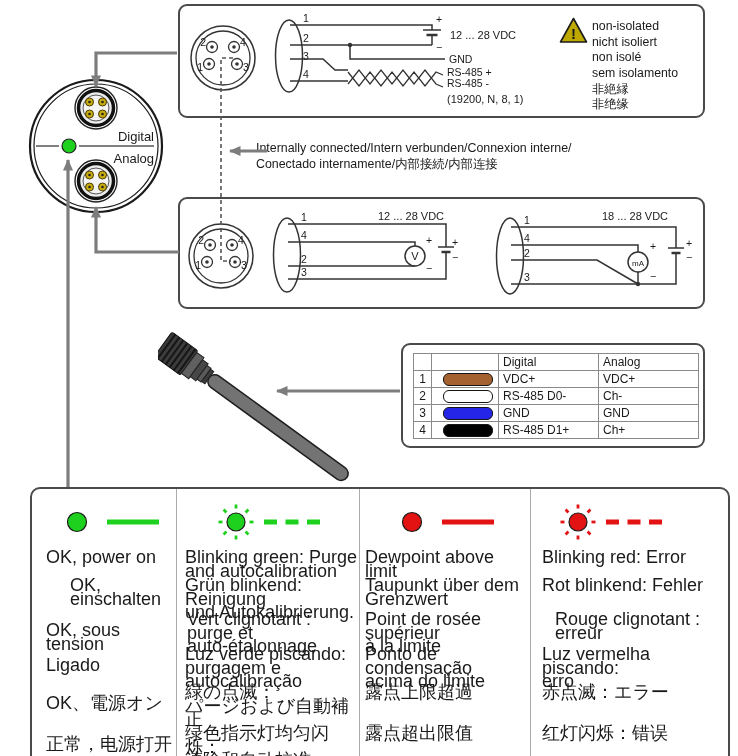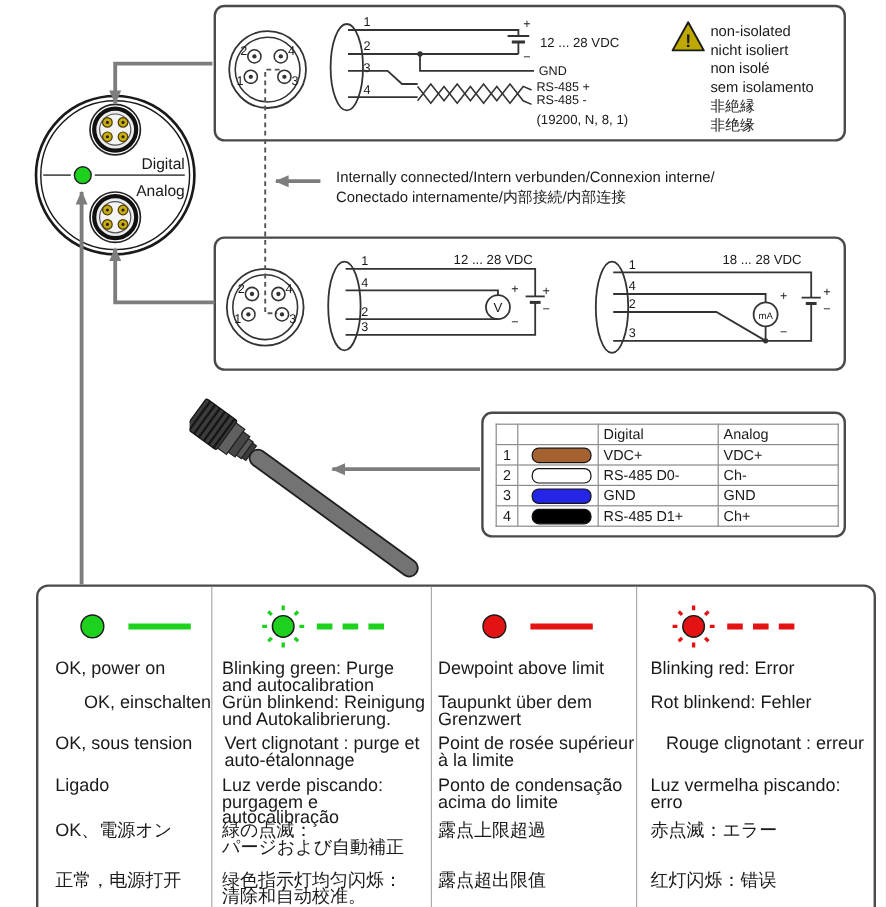--- a/index.html
+++ b/index.html
@@ -8,35 +8,35 @@
   .panel{position:absolute;background:#fff;border:2px solid #4a4a4a;border-radius:9px;box-sizing:border-box;}
   .abs{position:absolute;}
   svg{display:block;}
   svg text{fill:#1a1a1a;font-family:"Liberation Sans","DejaVu Sans",sans-serif;}
   .t10{font-size:10.5px;}
   .t11{font-size:11px;}
   .t12{font-size:12.3px;}
   .wire{stroke:#333;stroke-width:1.5;fill:none;}
   .thin{stroke:#333;stroke-width:1.3;fill:none;}
   #overlay{position:absolute;left:0;top:0;z-index:6;pointer-events:none;}
-  #internal-note{position:absolute;left:280px;top:141px;width:450px;font-size:12.4px;line-height:15.5px;white-space:pre-line;z-index:2;}
+  #internal-note{position:absolute;left:256px;top:141px;width:450px;font-size:12.4px;line-height:15.5px;white-space:pre-line;z-index:2;}
   
   .pin-table{border-collapse:collapse;font-size:12px;}
   .pin-table td,.pin-table th{border:1px solid #8a8a8a;height:17px;padding:0 2px 0 4px;font-weight:normal;text-align:left;box-sizing:border-box;}
   .pin-table .c-num{width:18px;text-align:center;padding:0;}
   .pin-table .c-col{width:67px;}
   .pin-table .c-sig{width:100px;}
   .pill{width:48px;height:11px;border:1.5px solid #141414;border-radius:6px;margin-left:7px;}
   
   #status-panel{position:absolute;left:30px;top:487px;width:700px;height:300px;border:2px solid #4a4a4a;border-radius:10px 10px 0 0;box-sizing:border-box;background:#fff;}
   .sdiv{position:absolute;top:0;bottom:0;width:1px;background:#ababab;}
   .scol{position:absolute;top:0;height:100%;}
   .led-icon{position:absolute;top:12px;}
   .stext{position:absolute;top:62px;left:0;right:0;}
-  .cell{white-space:pre-line;font-size:15px;line-height:13.6px;box-sizing:border-box;}
+  .cell{white-space:pre-line;font-size:18px;line-height:13.6px;box-sizing:border-box;}
   .r0{height:28px;} .r1{height:34px;} .r2{height:35px;} .r3{height:38px;} .r4{height:41px;} .r5{height:40px;}
 </style>
 </head>
 <body>
 
 <div id="page">
 
   <div class="panel" style="left:178px;top:4px;width:527px;height:114px;">
     <svg width="521" height="108" viewBox="0 0 521 108">
 
@@ -311,21 +311,21 @@
     <div class="sdiv" style="left:498px;"></div>
 
     <div class="scol" style="left:0;width:144px;">
       <svg class="led-icon" style="left:25px;" width="120" height="42">
         <line x1="50" y1="21" x2="102" y2="21" stroke-width="5" stroke="#1fd11f"></line>
         <circle cx="20" cy="21" r="9.5" stroke="#1a1a1a" stroke-width="1.2" fill="#1fd11f"></circle>
       </svg>
       <div class="stext">
         <div class="cell r0" style="padding-left:14px;">OK, power on</div>
         <div class="cell r1" style="padding-left:14px;margin-left:24px;">OK, einschalten</div>
-        <div class="cell r2" style="padding-left:14px;">OK, sous tension</div>
+        <div class="cell r2" style="padding-left:14px;margin-top:11px;">OK, sous tension</div>
         <div class="cell r3" style="padding-left:14px;">Ligado</div>
         <div class="cell r4" style="padding-left:14px;">OK、電源オン</div>
         <div class="cell r5" style="padding-left:14px;">正常，电源打开</div>
       </div>
     </div>
 
     <div class="scol" style="left:144px;width:183px;">
       <svg class="led-icon" style="left:36px;" width="130" height="42">
         <g fill="none" stroke-width="2.8" stroke="#1fd11f">
           <line x1="37.5" y1="21" x2="41.5" y2="21"></line>

